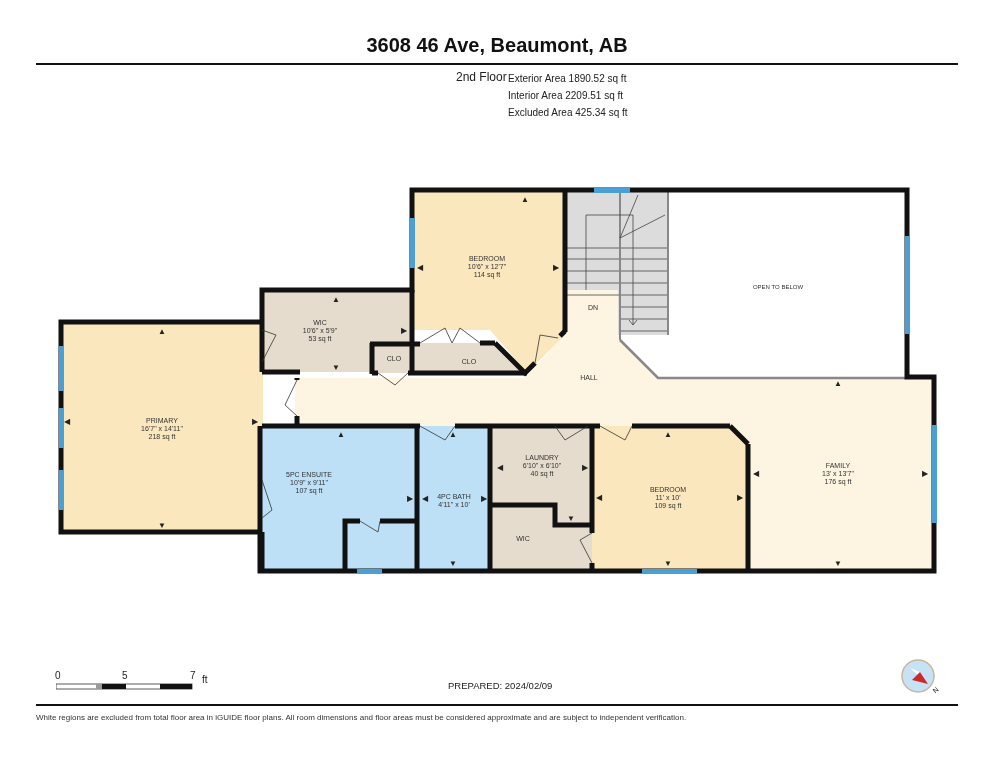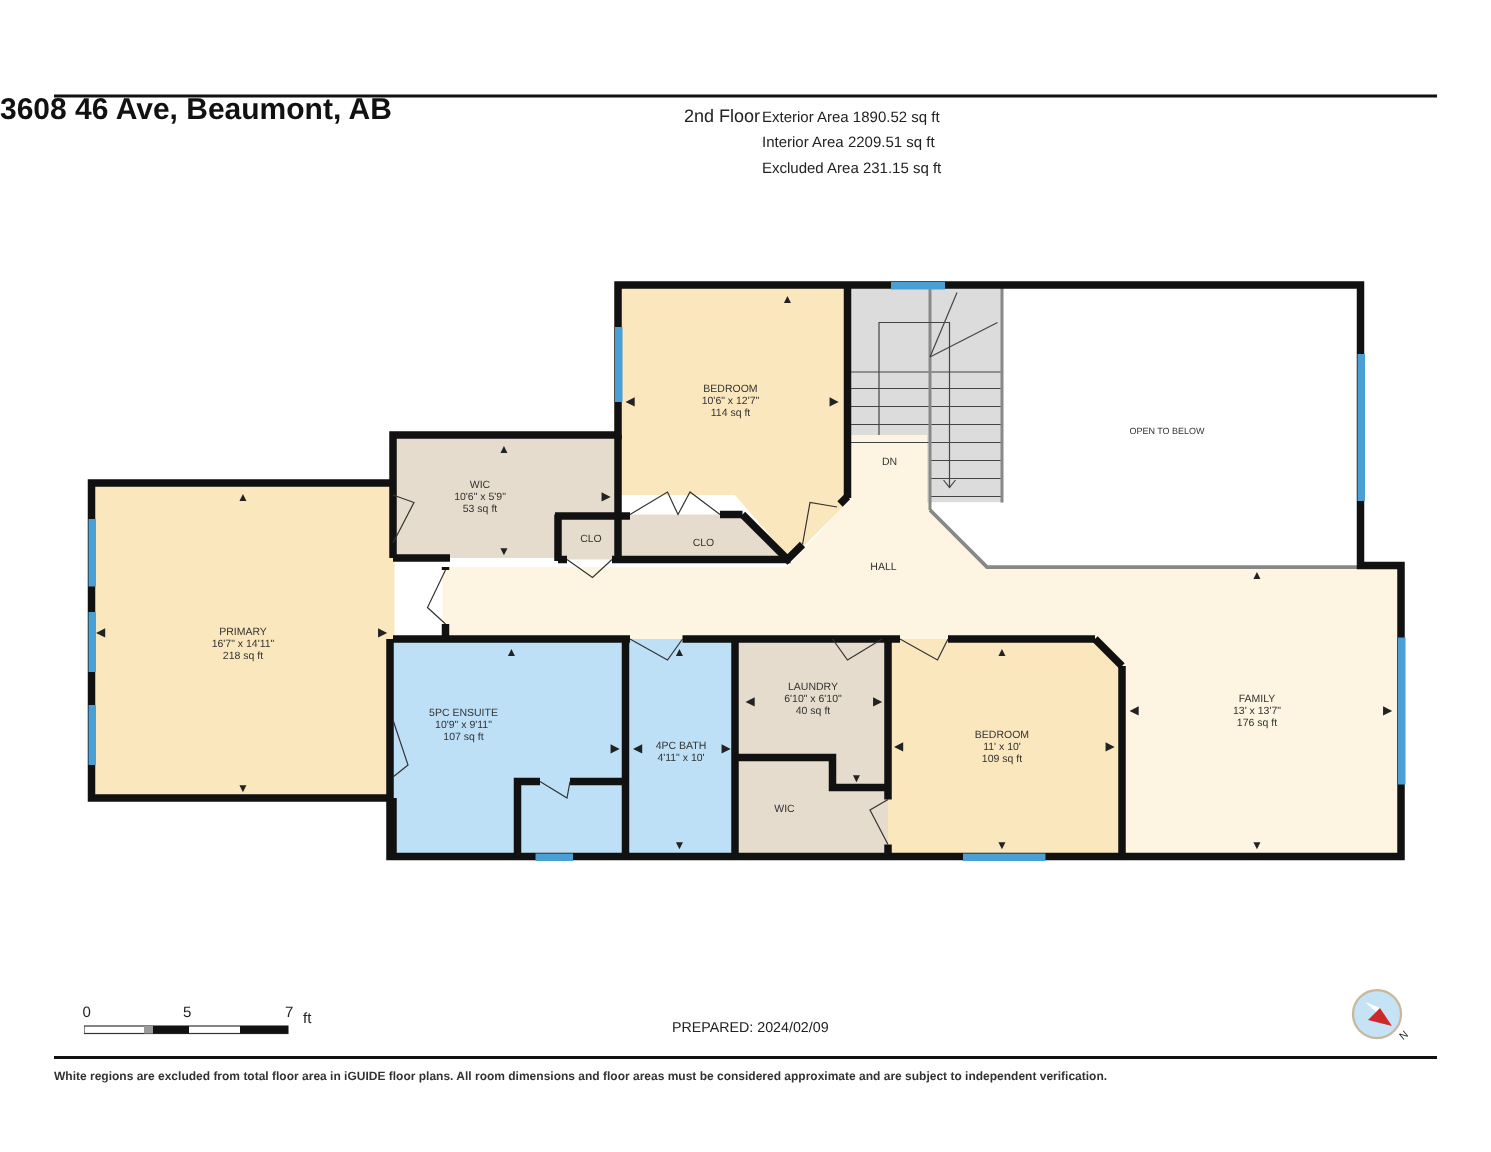--- a/index.html
+++ b/index.html
@@ -1,39 +1,39 @@
 <!DOCTYPE html>
 <html><head>
 <meta charset="utf-8">
 <style>
   html, body { margin:0; padding:0; background:#fff; }
   body { width:994px; height:768px; position:relative; overflow:hidden; font-family:"Liberation Sans", sans-serif; color:#222; }
-  .title { position:absolute; left:0; width:994px; top:34px; text-align:left; font-size:20px; font-weight:bold; color:#111;margin-top:28px; }
+  .title { position:absolute; left:0; width:994px; top:34px; text-align:center; font-size:20px; font-weight:bold; color:#111; }
   .rule-top { position:absolute; left:36px; top:63px; width:922px; height:2px; background:#111; }
   .floor-label { position:absolute; left:456px; top:70px; font-size:12px; font-weight:normal; }
   .area-lines { position:absolute; left:508px; top:70px; font-size:10px; line-height:17px; }
   .plan { position:absolute; left:0; top:0; }
   .rt { font-family:"Liberation Sans", sans-serif; font-size:7px; fill:#333; text-anchor:middle; }
   .scale { position:absolute; left:52px; top:670px; width:170px; height:24px; }
   .scale-lbl { position:absolute; top:0; font-size:10px; }
   .prepared { position:absolute; left:448px; top:680px; font-size:9.5px; }
   .rule-bot { position:absolute; left:36px; top:704px; width:922px; height:2px; background:#111; }
-  .disclaimer { position:absolute; left:36px; top:713px; font-size:8px; color:#333;font-weight:bold; }
+  .disclaimer { position:absolute; left:36px; top:713px; font-size:8px; color:#333; }
   .compass { position:absolute; left:898px; top:658px; }
 </style>
 </head>
 <body>
 
 <div class="title">3608 46 Ave, Beaumont, AB</div>
 <div class="rule-top"></div>
 <div class="floor-label">2nd Floor</div>
 <div class="area-lines">
   <div>Exterior Area 1890.52 sq ft</div>
   <div>Interior Area 2209.51 sq ft</div>
-  <div>Excluded Area 231.15 sq ft</div>
+  <div>Excluded Area 425.34 sq ft</div>
 </div>
 
 <svg class="plan" width="994" height="768" viewBox="0 0 994 768">
 
   <g>
 
     <polygon points="295,378 525,378 560,340 565,300 620,300 620,340 660,378 905,378 905,375 932,375 932,572 748,572 748,440 730,426 300,426 300,425 295,425" fill="#fdf5e1"></polygon>
 
     <rect x="63" y="322" width="200" height="210" fill="#fbe7bd"></rect>
 

